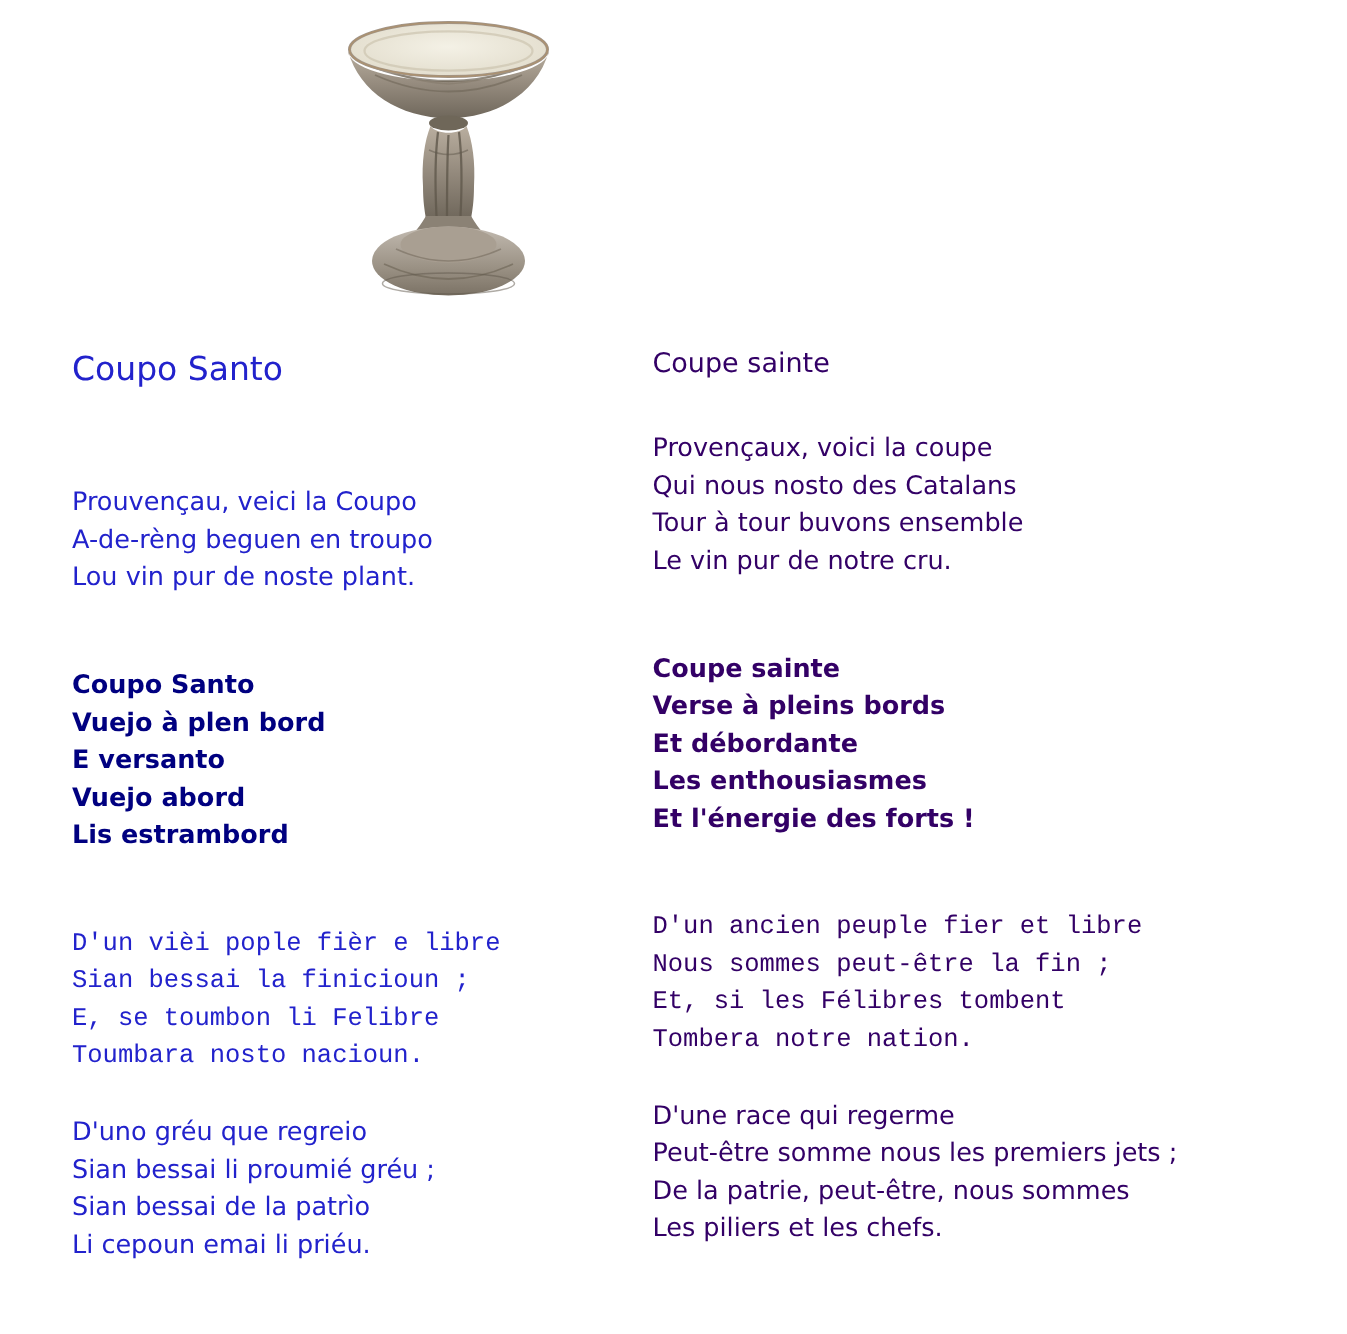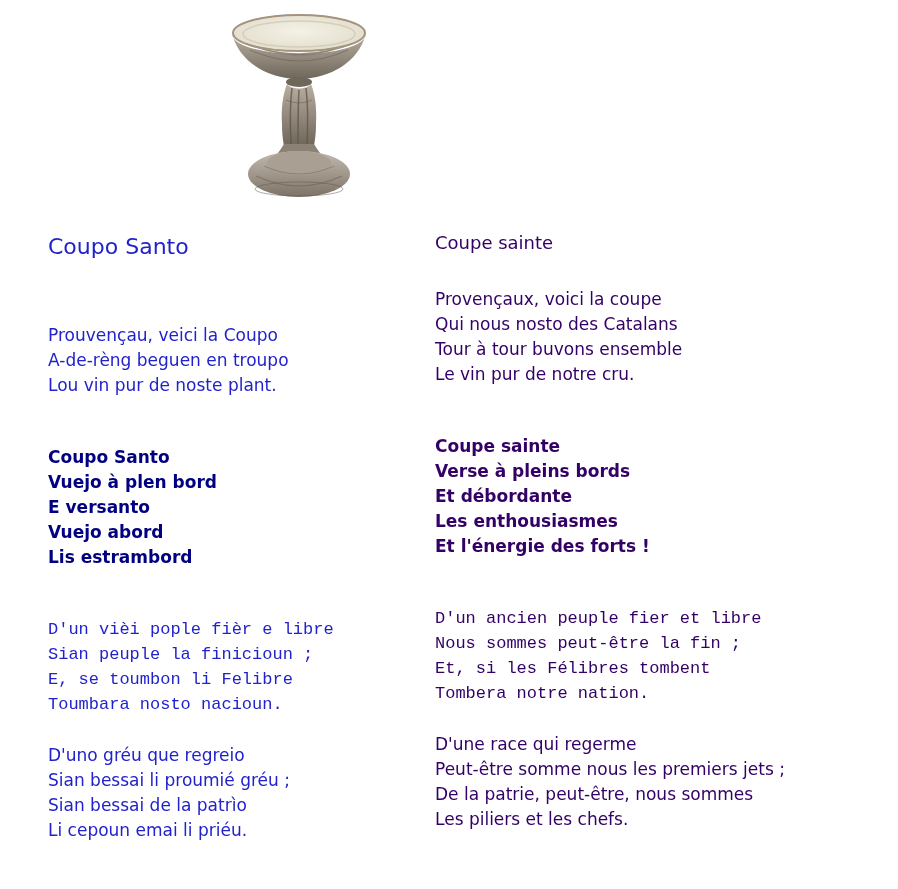--- a/index.html
+++ b/index.html
@@ -127,21 +127,21 @@
       <div class="stanza stanza-2 chorus">
         <div class="line">Coupo Santo</div>
         <div class="line">Vuejo à plen bord</div>
         <div class="line">E versanto</div>
         <div class="line">Vuejo abord</div>
         <div class="line">Lis estrambord</div>
       </div>
 
       <div class="stanza stanza-3">
         <div class="line">D'un vièi pople fièr e libre</div>
-        <div class="line">Sian peuple la finicioun ;</div>
+        <div class="line">Sian bessai la finicioun ;</div>
         <div class="line">E, se toumbon li Felibre</div>
         <div class="line">Toumbara nosto nacioun.</div>
       </div>
 
       <div class="stanza stanza-4">
         <div class="line">D'uno gréu que regreio</div>
         <div class="line">Sian bessai li proumié gréu ;</div>
         <div class="line">Sian bessai de la patrìo</div>
         <div class="line">Li cepoun emai li priéu.</div>
       </div>

